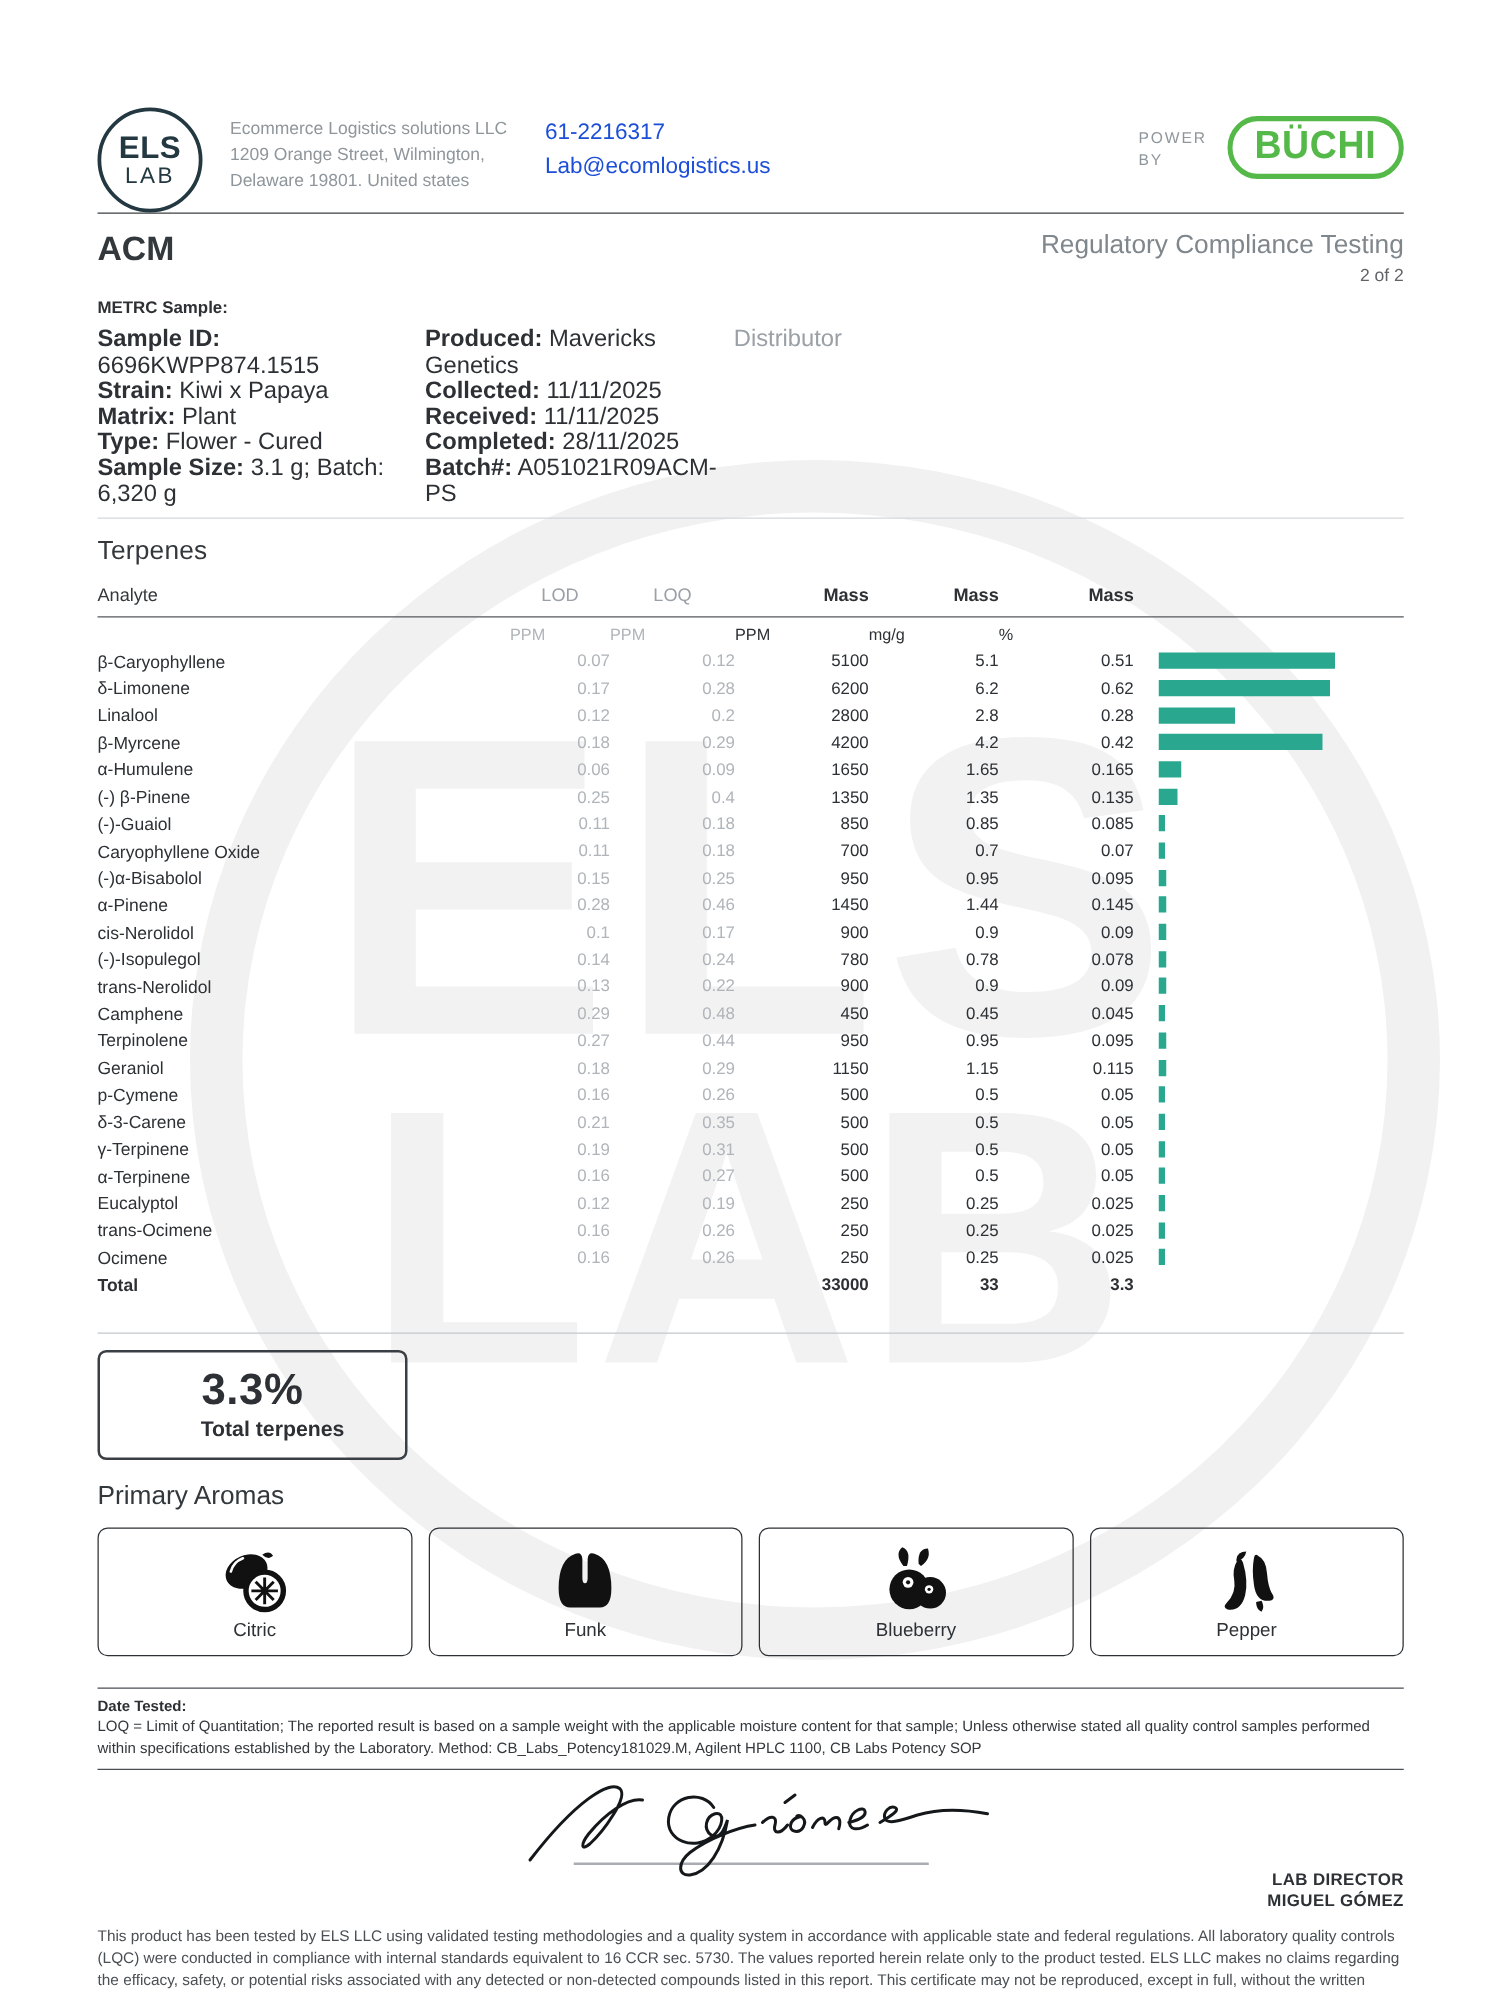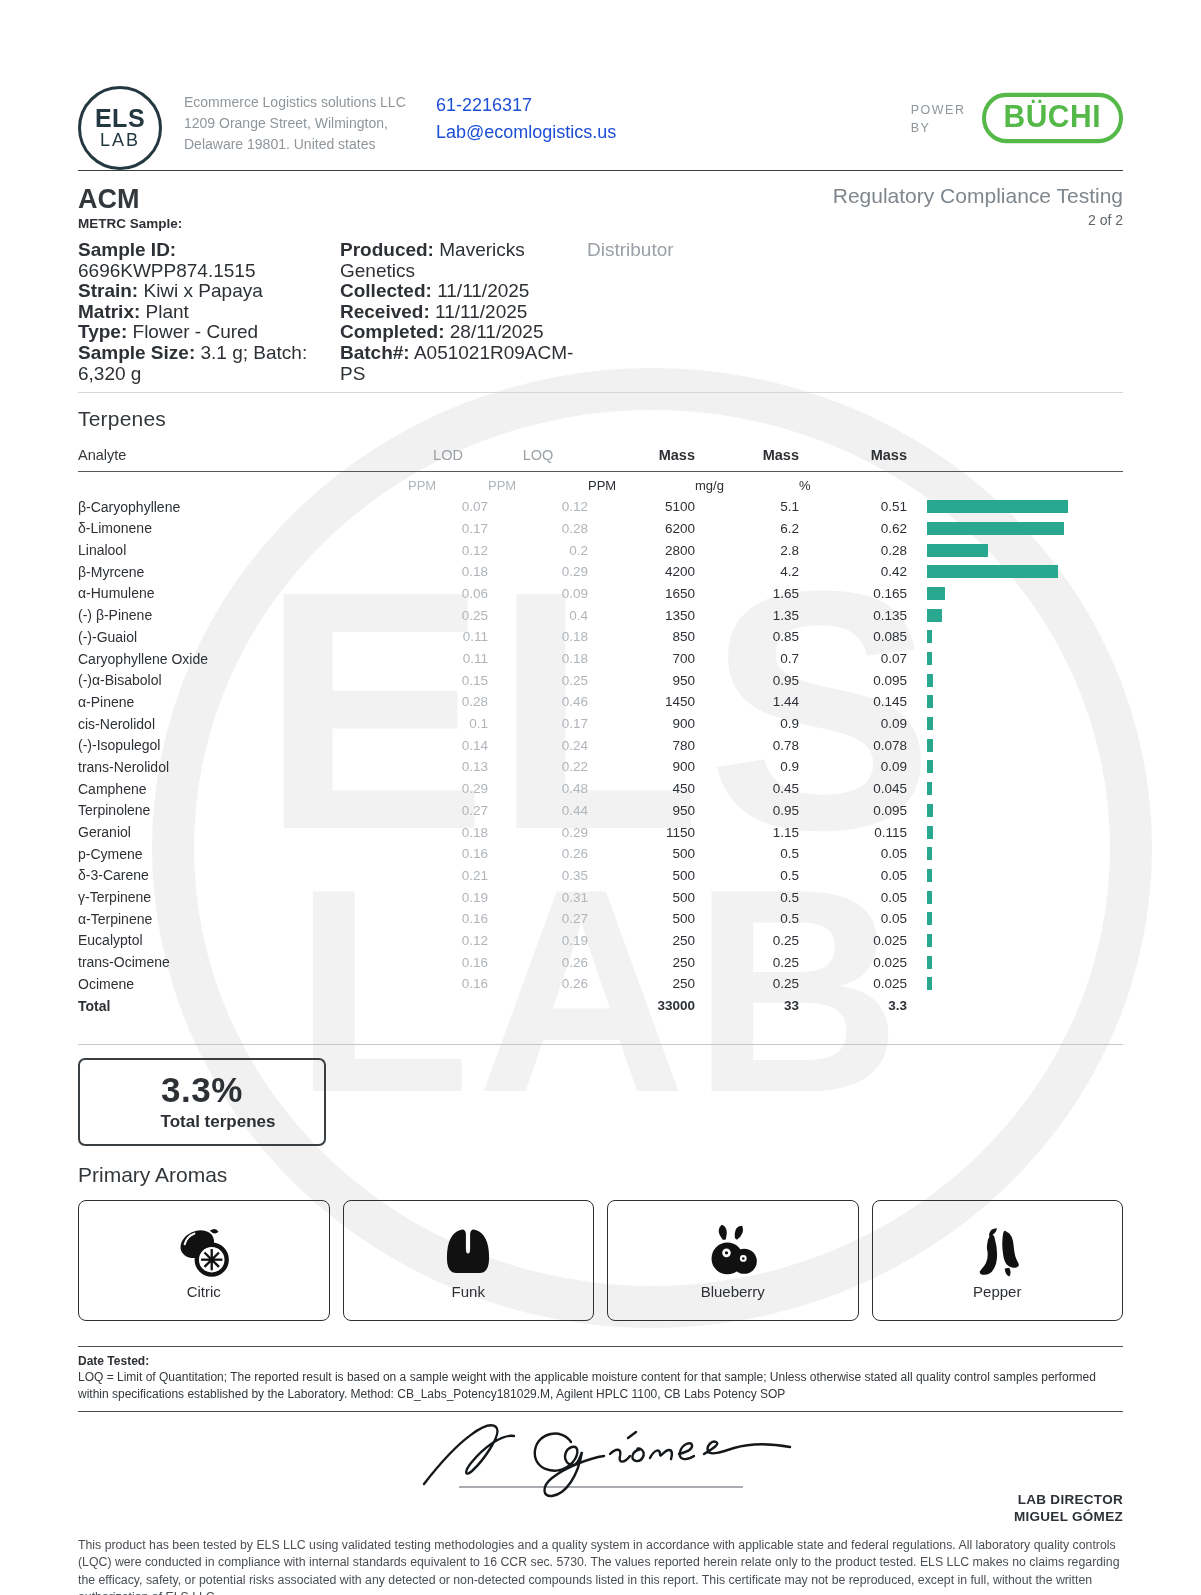--- a/index.html
+++ b/index.html
@@ -28,21 +28,21 @@
 
   .rule-dark { border-top:1.6px solid #3c4043; margin-top:0px; }
   .rule-light { border-top:1px solid #d4d7da; }
   .rule-mid { border-top:1px solid #c3c7ca; }
 
   
   .title-row { position:relative; margin-top:13px; }
   .client { font-size:27px; font-weight:700; color:#33383c; }
   .rct { position:absolute; right:0; top:0; font-size:21px; color:#7f868c; }
   .page-no { position:absolute; right:0; top:28px; font-size:14px; color:#5f6368; }
-  .metrc { font-size:13.5px; font-weight:700; margin-top:1px; }
+  .metrc { font-size:13.5px; font-weight:700; margin-top:23px; }
   .sample { display:flex; margin-top:9px; font-size:19px; line-height:20.6px; }
   .s-col1 { width:262px; }
   .s-col2 { width:247px; }
   .s-col3 { color:#9aa0a6; }
   .sample b { font-weight:700; }
 
   
   .sec-title { font-size:21px; color:#33383c; margin-top:14px; letter-spacing:.2px; }
   .t-grid { display:grid; grid-template-columns:330px 80px 100px 107px 104px 108px 1fr; align-items:center; }
   .t-head { margin-top:14px; font-size:14.5px; height:20px; }
@@ -66,21 +66,21 @@
 
   
   .after-table { margin-top:28px; }
   .total-box { margin-top:13px; width:248px; border:2px solid #3a3f44; border-radius:7px; text-align:center; padding:10px 0 12px 0; }
   .total-box .pct { font-size:35px; font-weight:700; letter-spacing:.5px; }
   .total-box .lbl { font-size:17px; font-weight:700; margin-top:2px;margin-left:32px; }
 
   
   .aromas-title { font-size:21px; color:#33383c; margin-top:17px; }
   .aroma-cards { display:grid; grid-template-columns:repeat(4, 1fr); gap:13px; margin-top:13px; }
-  .aroma-card { border:1.6px solid #2d3135; border-radius:8px; height:121px; display:flex; flex-direction:column; align-items:center; justify-content:center; background:transparent; }
+  .aroma-card { border:1.6px solid #2d3135; border-radius:8px; height:103px; display:flex; flex-direction:column; align-items:center; justify-content:center; background:transparent; }
   .aroma-icon { height:60px; display:flex; align-items:center; justify-content:center; }
   .aroma-label { font-size:15px; color:#2d3135; margin-top:2px; }
 
   
   .foot-rule-top { border-top:1.7px solid #4a4f54; margin-top:25px; }
   .date-tested { font-size:12px; font-weight:700; margin-top:7px; }
   .foot-text { font-size:12px; color:#33383c; line-height:1.4; margin-top:1px; }
   .foot-rule-bot { border-top:1.7px solid #4a4f54; margin-top:8px; }
 
   

